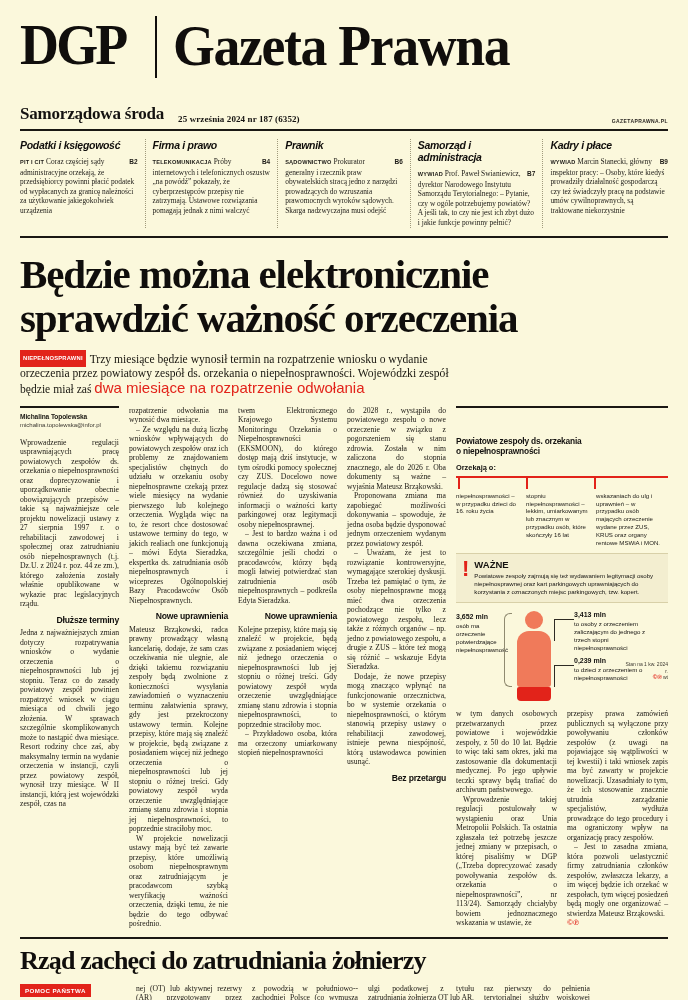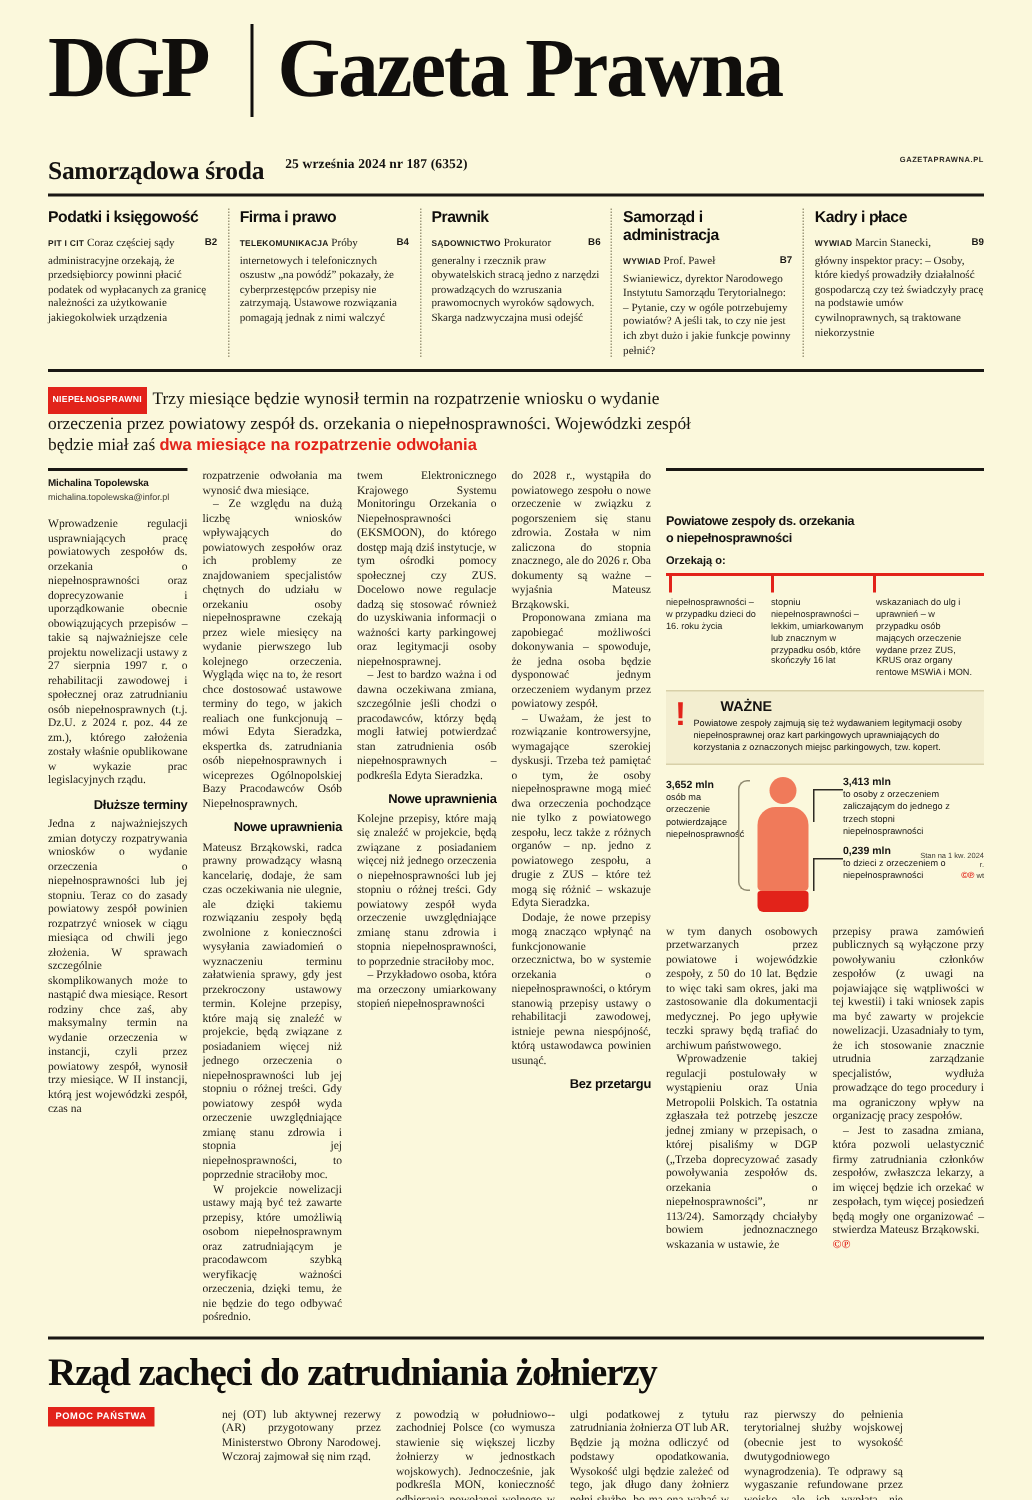--- a/index.html
+++ b/index.html
@@ -13,21 +13,21 @@
     font-family: "Liberation Serif", serif;
     color: #141210;
     overflow: hidden;
   }
   .page {
     position: relative;
     width: 688px;
     height: 1000px;
     background: #fbf8dc;
     box-sizing: border-box;
-    padding: 0 32px;
+    padding: 0 20px;
   }
 
   
   .masthead {
     display: flex;
     align-items: flex-start;
     padding-top: 16px;
     height: 72px;
   }
   .dgp-logo {
@@ -52,21 +52,21 @@
     font-weight: bold;
     font-size: 56px;
     line-height: 60px;
     letter-spacing: -1.4px;
     color: #100e0c;
     transform: scaleX(0.96);
     transform-origin: left top;
   }
   .dateline-row {
     display: flex;
-    align-items: flex-start;
+    align-items: flex-end;
     border-bottom: 2px solid #1a1814;
     padding-bottom: 5px;
     margin-top: 16px;
   }
   .dateline-day {
     font-family: "Liberation Serif", serif;
     font-weight: bold;
     font-size: 17px;
     letter-spacing: -0.2px;
   }
@@ -101,20 +101,21 @@
   }
   .teaser:first-child { padding-left: 0; }
   .teaser:last-child { border-right: none; padding-right: 0; }
   .teaser-title {
     font-family: "Liberation Sans", sans-serif;
     font-weight: bold;
     font-size: 10.5px;
     letter-spacing: -0.3px;
     margin-bottom: 6px;
     color: #100e0c;
+    font-style: italic;
   }
   .teaser-body {
     font-family: "Liberation Serif", serif;
     font-size: 7.4px;
     line-height: 9.6px;
     color: #1c1a16;
     text-align: left;
   }
   .teaser-kicker {
     font-family: "Liberation Sans", sans-serif;
@@ -160,22 +161,22 @@
     font-weight: bold;
     font-size: 5.8px;
     letter-spacing: 0.2px;
     padding: 1.5px 3px 1.5px 3px;
     vertical-align: 2px;
     margin-right: 4px;
   }
   .deck-red {
     color: #e2231a;
     font-family: "Liberation Sans", sans-serif;
-    font-weight: bold;
-    font-size: 11px;
+    font-weight: normal;
+    font-size: 15px;
   }
 
   
   .body-grid {
     display: flex;
     margin-top: 8px;
     gap: 10px;
   }
   .col {
     width: 106px;
@@ -285,21 +286,20 @@
     font-family: "Liberation Sans", sans-serif;
     font-weight: bold;
     font-size: 22px;
     line-height: 20px;
   }
   .important-title {
     font-family: "Liberation Sans", sans-serif;
     font-weight: bold;
     font-size: 9.5px;
     margin-bottom: 2px;
-    margin-left: 18px;
   }
   .important-body {
     font-family: "Liberation Sans", sans-serif;
     font-size: 6.1px;
     line-height: 8px;
   }
   .stats {
     position: relative;
     margin-top: 8px;
     height: 96px;
@@ -474,20 +474,24 @@
     <div class="teaser">
       <div class="teaser-title">Samorząd i administracja</div>
       <div class="teaser-body"><span class="teaser-page">B7</span><span class="teaser-kicker">WYWIAD</span> <span>Prof. Paweł Swianiewicz, dyrektor Narodowego Instytutu Samorządu Terytorialnego: – Pytanie, czy w ogóle potrzebujemy powiatów? A jeśli tak, to czy nie jest ich zbyt dużo i jakie funkcje powinny pełnić?</span></div>
     </div>
     <div class="teaser">
       <div class="teaser-title">Kadry i płace</div>
       <div class="teaser-body"><span class="teaser-page">B9</span><span class="teaser-kicker">WYWIAD</span> <span>Marcin Stanecki, główny inspektor pracy: – Osoby, które kiedyś prowadziły działalność gospodarczą czy też świadczyły pracę na podstawie umów cywilnoprawnych, są traktowane niekorzystnie</span></div>
     </div>
   </div>
 
+  <div class="lead-head">
+    <div>Będzie można elektronicznie</div>
+    <div>sprawdzić ważność orzeczenia</div>
+  </div>
 
   <div class="lead-deck">
     <div class="lead-deck-text">
       <span class="tag-red">NIEPEŁNOSPRAWNI</span><span>Trzy miesiące będzie wynosił termin na rozpatrzenie wniosku o wydanie orzeczenia przez powiatowy zespół ds. orzekania o niepełnosprawności. Wojewódzki zespół będzie miał zaś </span><span class="deck-red">dwa miesiące na rozpatrzenie odwołania</span>
     </div>
   </div>
 
   <div class="body-grid">
 
     <div class="col">

